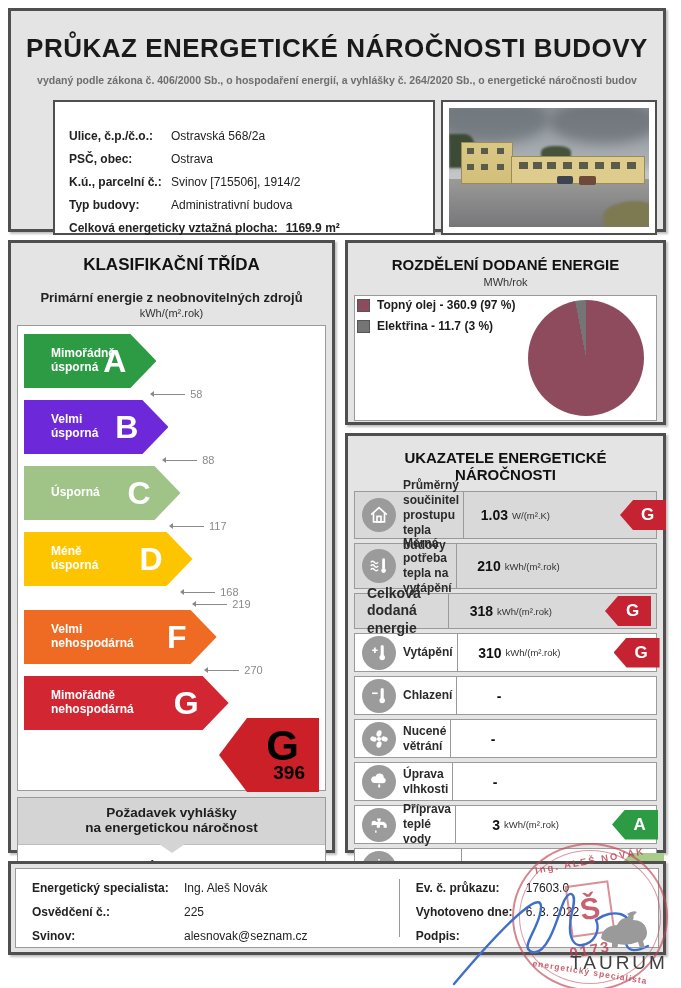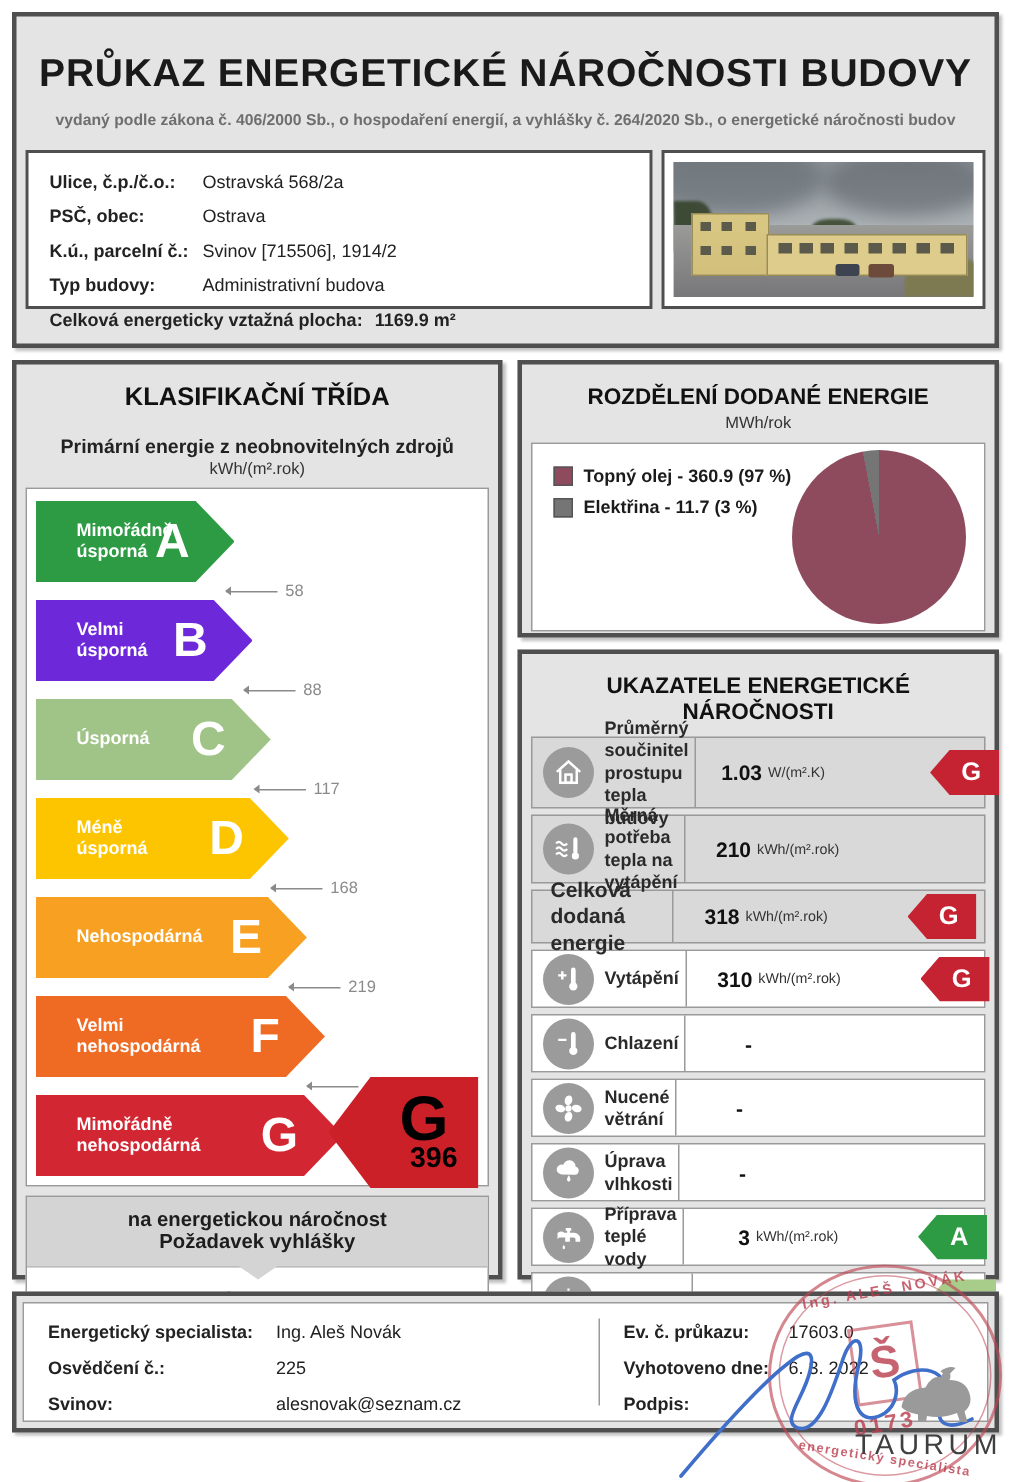--- a/index.html
+++ b/index.html
@@ -7,21 +7,21 @@
   .page { position:relative; width:681px; height:988px; background:#fff; overflow:hidden; }
 
   .outer-box { position:absolute; background:#e4e4e4; border:3px solid #4f4f4f; box-shadow:2px 2px 2px rgba(0,0,0,.25); }
   .inner-panel { background:#fff; border:1px solid #9a9a9a; }
 
   
   .top-box { left:8px; top:8px; width:658px; height:224px; padding:8px 6px 6px; }
   .main-title { text-align:center; font-size:26px; font-weight:bold; color:#1a1a1a; letter-spacing:.5px; margin-top:14px; }
   .sub-title { text-align:center; font-size:10.5px; color:#6e6e6e; font-weight:bold; margin-top:10px; }
   .top-row { display:flex; gap:6px; margin-top:14px; }
-  .info-box { flex:1; background:#fff; border:2px solid #4f4f4f; padding:12px 14px; height:106px; }
+  .info-box { flex:1; background:#fff; border:2px solid #4f4f4f; padding:27px 14px; height:135px;margin-left:36px; }
   .info-row { display:flex; font-size:12px; color:#222; margin-bottom:9px; }
   .info-label { font-weight:bold; width:102px; flex:none; }
   .info-value { }
   .info-area { font-size:12px; font-weight:bold; color:#222; margin-top:2px; }
   .info-area .sep { display:inline-block; width:8px; }
   .photo-box { width:216px; flex:none; background:#fff; border:2px solid #4f4f4f; padding:6px; }
   .photo { position:relative; width:100%; height:100%; overflow:hidden;
            background:linear-gradient(#8f959b 0%, #aab0b4 45%, #c3c6c8 55%); }
   .photo .cloud1 { position:absolute; left:-20px; top:-14px; width:120px; height:50px; border-radius:50%; background:rgba(90,96,102,.55); filter:blur(6px); }
   .photo .cloud2 { position:absolute; right:-10px; top:-8px; width:110px; height:44px; border-radius:50%; background:rgba(80,86,92,.5); filter:blur(6px); }
@@ -60,21 +60,21 @@
   .req-box { margin-top:6px; border:1px solid #9a9a9a; background:#fff; }
   .req-head { position:relative; background:#d4d4d4; border-bottom:1px solid #bdbdbd; padding:7px 4px 9px; text-align:center; font-size:13.5px; font-weight:bold; color:#1d1d1d; }
   .req-notch { position:absolute; left:50%; bottom:-9px; transform:translateX(-50%); width:0; height:0;
         border-left:13px solid transparent; border-right:13px solid transparent; border-top:9px solid #d4d4d4; z-index:2; }
   .req-value { text-align:center; font-size:14px; font-weight:bold; color:#1d1d1d; padding:13px 0 11px; }
 
   
   .pie-box { left:345px; top:240px; width:321px; height:185px; padding:6px; }
   .pie-title { text-align:center; font-size:15px; font-weight:bold; color:#111; margin-top:7px; }
   .pie-unit { text-align:center; font-size:11px; color:#333; margin-top:3px; }
-  .pie-panel { position:relative; margin-top:7px; height:126px; padding:14px; }
+  .pie-panel { position:relative; margin-top:7px; height:126px; padding:2px; }
   .legend { }
   .legend-item { display:flex; align-items:flex-start; gap:7px; margin-bottom:7px; }
   .legend-swatch { width:13px; height:13px; border:1px solid #555; flex:none; margin-top:1px; }
   .legend-label { font-size:12px; font-weight:bold; color:#1b1b1b; }
   .pie { position:absolute; right:12px; top:4px; width:116px; height:116px; border-radius:50%; }
 
   
   .ind-box { left:345px; top:433px; width:321px; height:420px; padding:6px; }
   .ind-title { text-align:center; font-size:15px; font-weight:bold; color:#111; margin:7px 0 8px; }
   .ind-row { display:flex; align-items:center; border:1px solid #9a9a9a; background:#fff; margin-bottom:4px; }
@@ -214,26 +214,20 @@
       <div class="band">
           <div class="arrow" style="background: rgb(253, 197, 0); width: 56%;">
             <span class="band-label">Méně úsporná</span>
             <span class="band-letter">D</span>
           </div>
         </div>
       <div class="threshold" style="width: calc(56% + 46px);">
           <span class="th-line"></span>
           <span class="th-num">168</span>
         </div>
-      <div class="band">
-          <div class="arrow" style="background: rgb(247, 160, 33); width: 60%;">
-            <span class="band-label">Nehospodárná</span>
-            <span class="band-letter">E</span>
-          </div>
-        </div>
       <div class="threshold" style="width: calc(60% + 46px);">
           <span class="th-line"></span>
           <span class="th-num">219</span>
         </div>
       <div class="band">
           <div class="arrow" style="background: rgb(239, 107, 35); width: 64%;">
             <span class="band-label">Velmi nehospodárná</span>
             <span class="band-letter">F</span>
           </div>
         </div>
@@ -248,22 +242,22 @@
           </div>
         </div>
       <div class="g-marker" id="g-marker" style="background: rgb(204, 32, 41);">
         <div class="gm-letter">G</div>
         <div class="gm-value">396</div>
       </div>
     </div>
 
     <div class="req-box">
       <div class="req-head">
+        <div>Požadavek vyhlášky</div>
         <div>na energetickou náročnost</div>
-        <div>Požadavek vyhlášky</div>
         <div class="req-notch"></div>
       </div>
       <div class="req-value">není stanoven</div>
     </div>
   </div>
 
   <div class="outer-box pie-box">
     <div class="pie-title">ROZDĚLENÍ DODANÉ ENERGIE</div>
     <div class="pie-unit">MWh/rok</div>
     <div class="inner-panel pie-panel">

